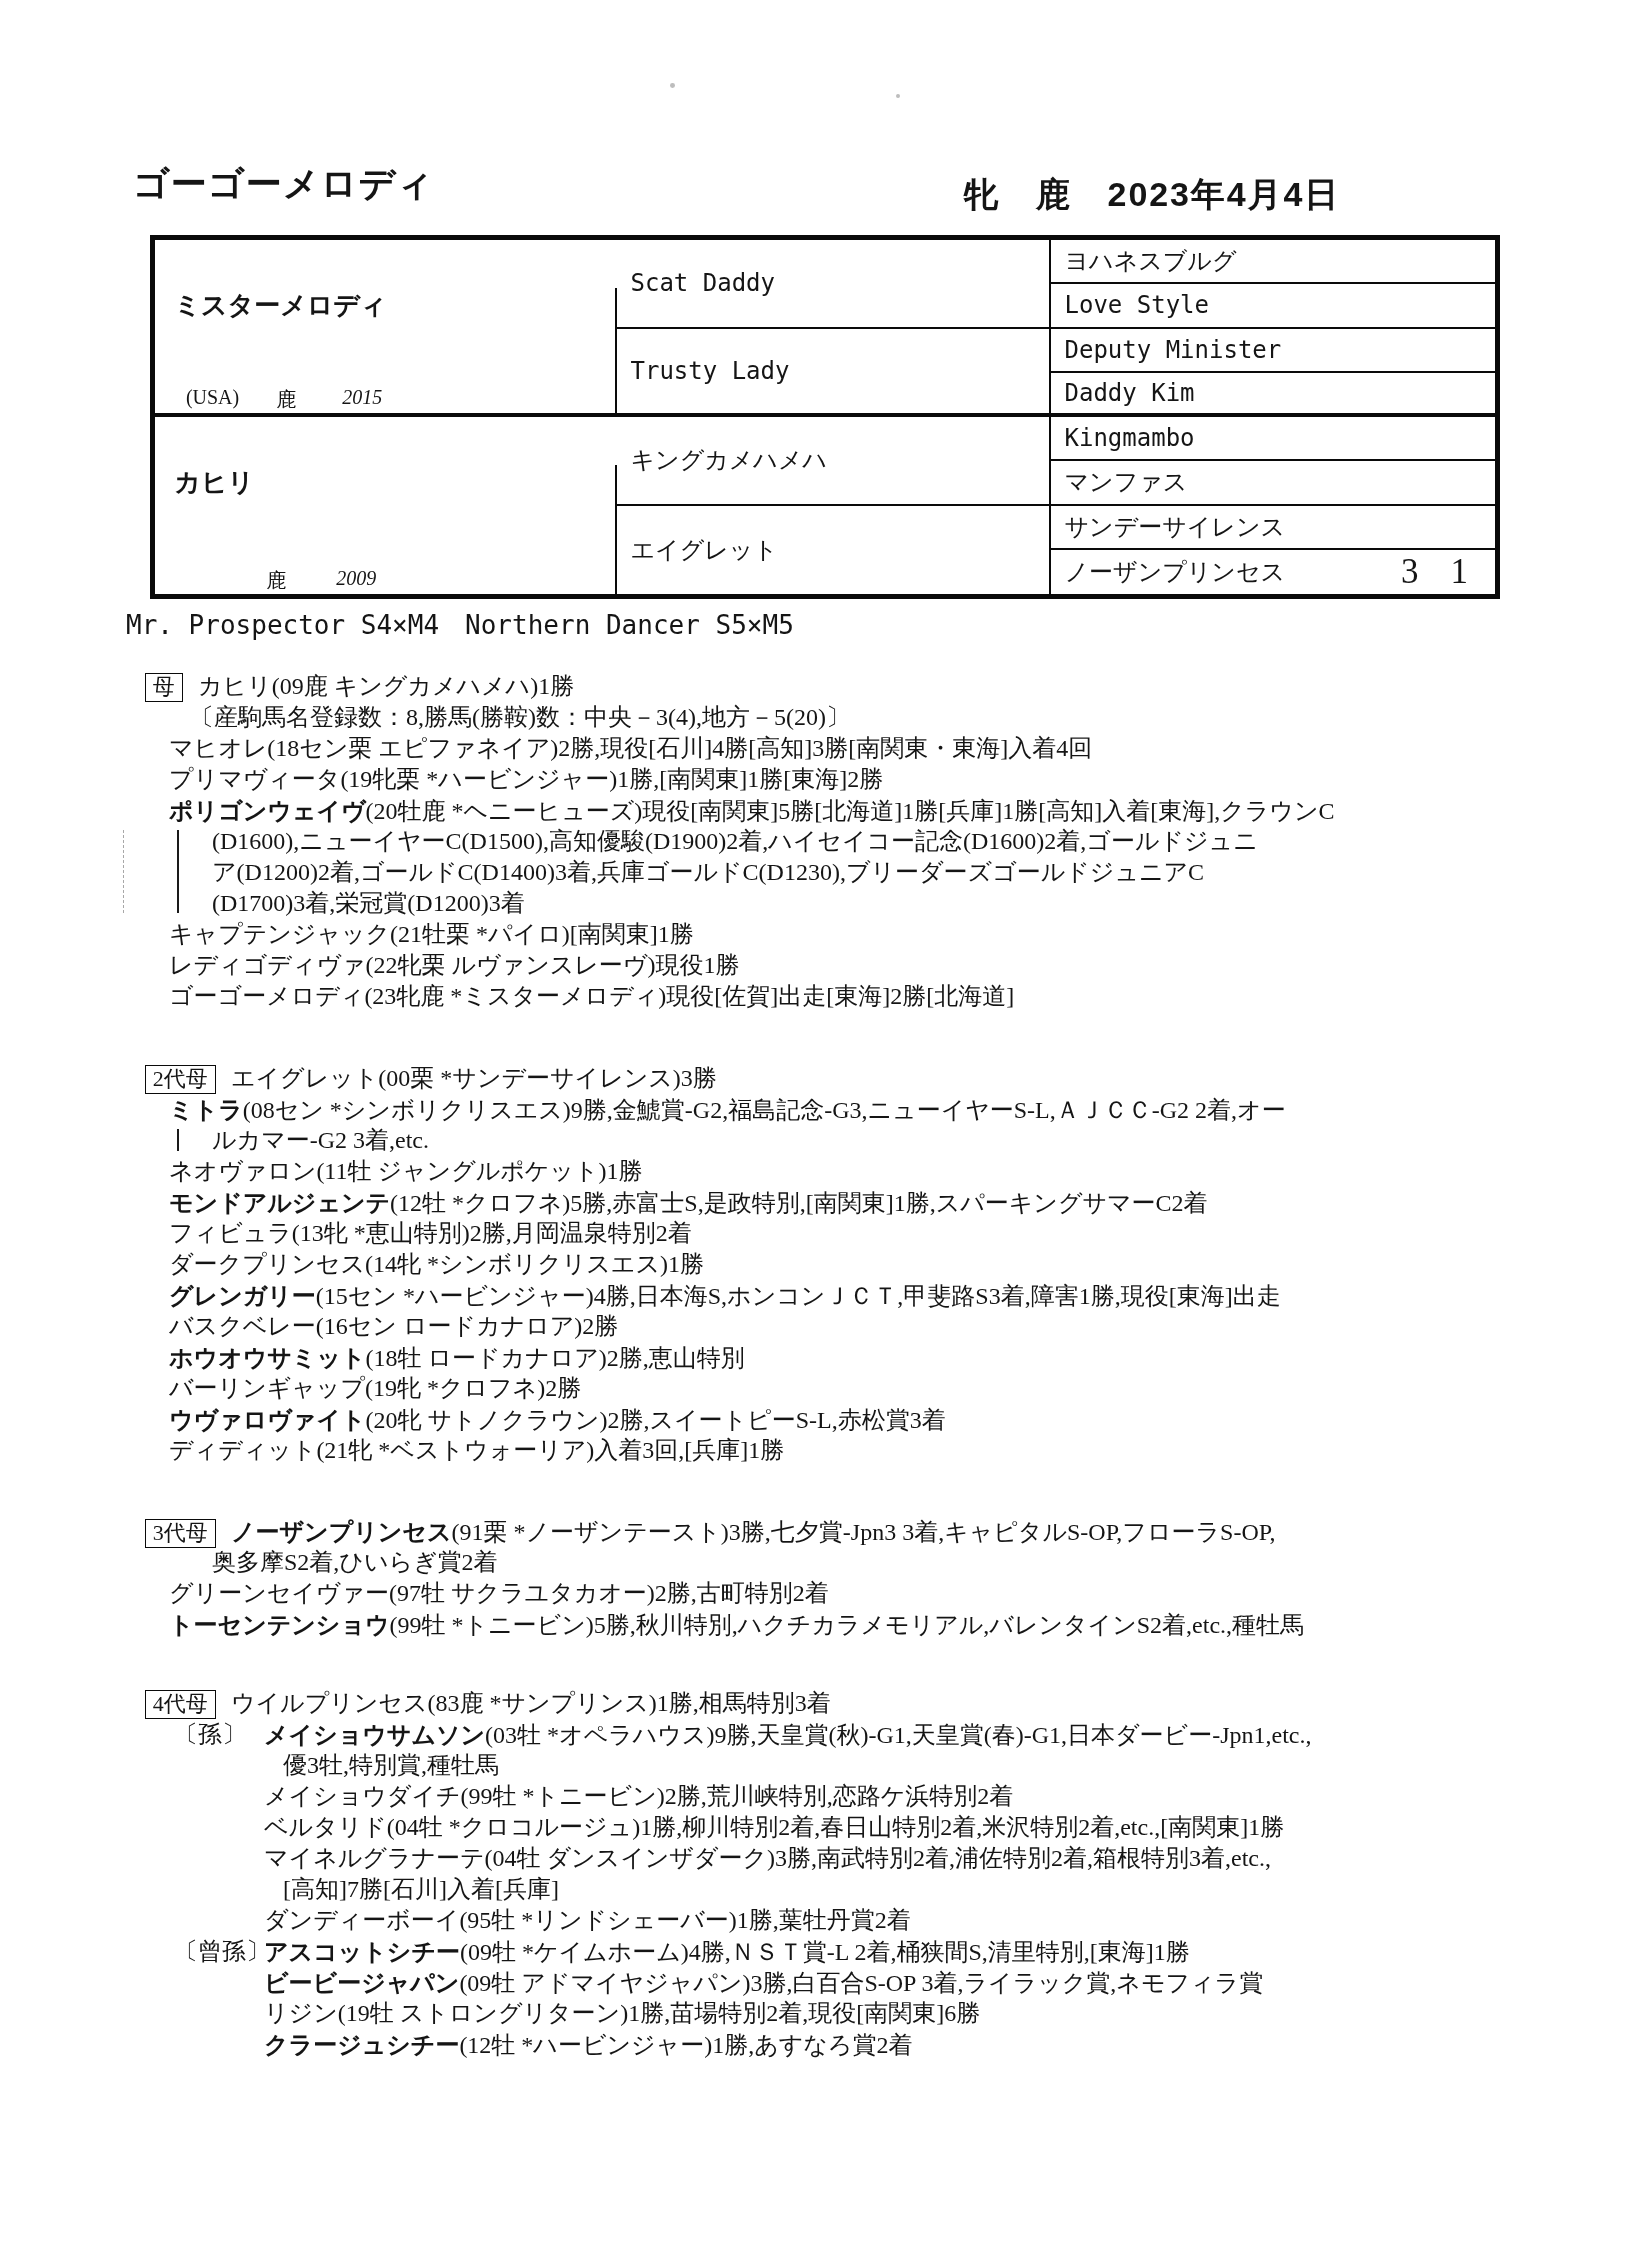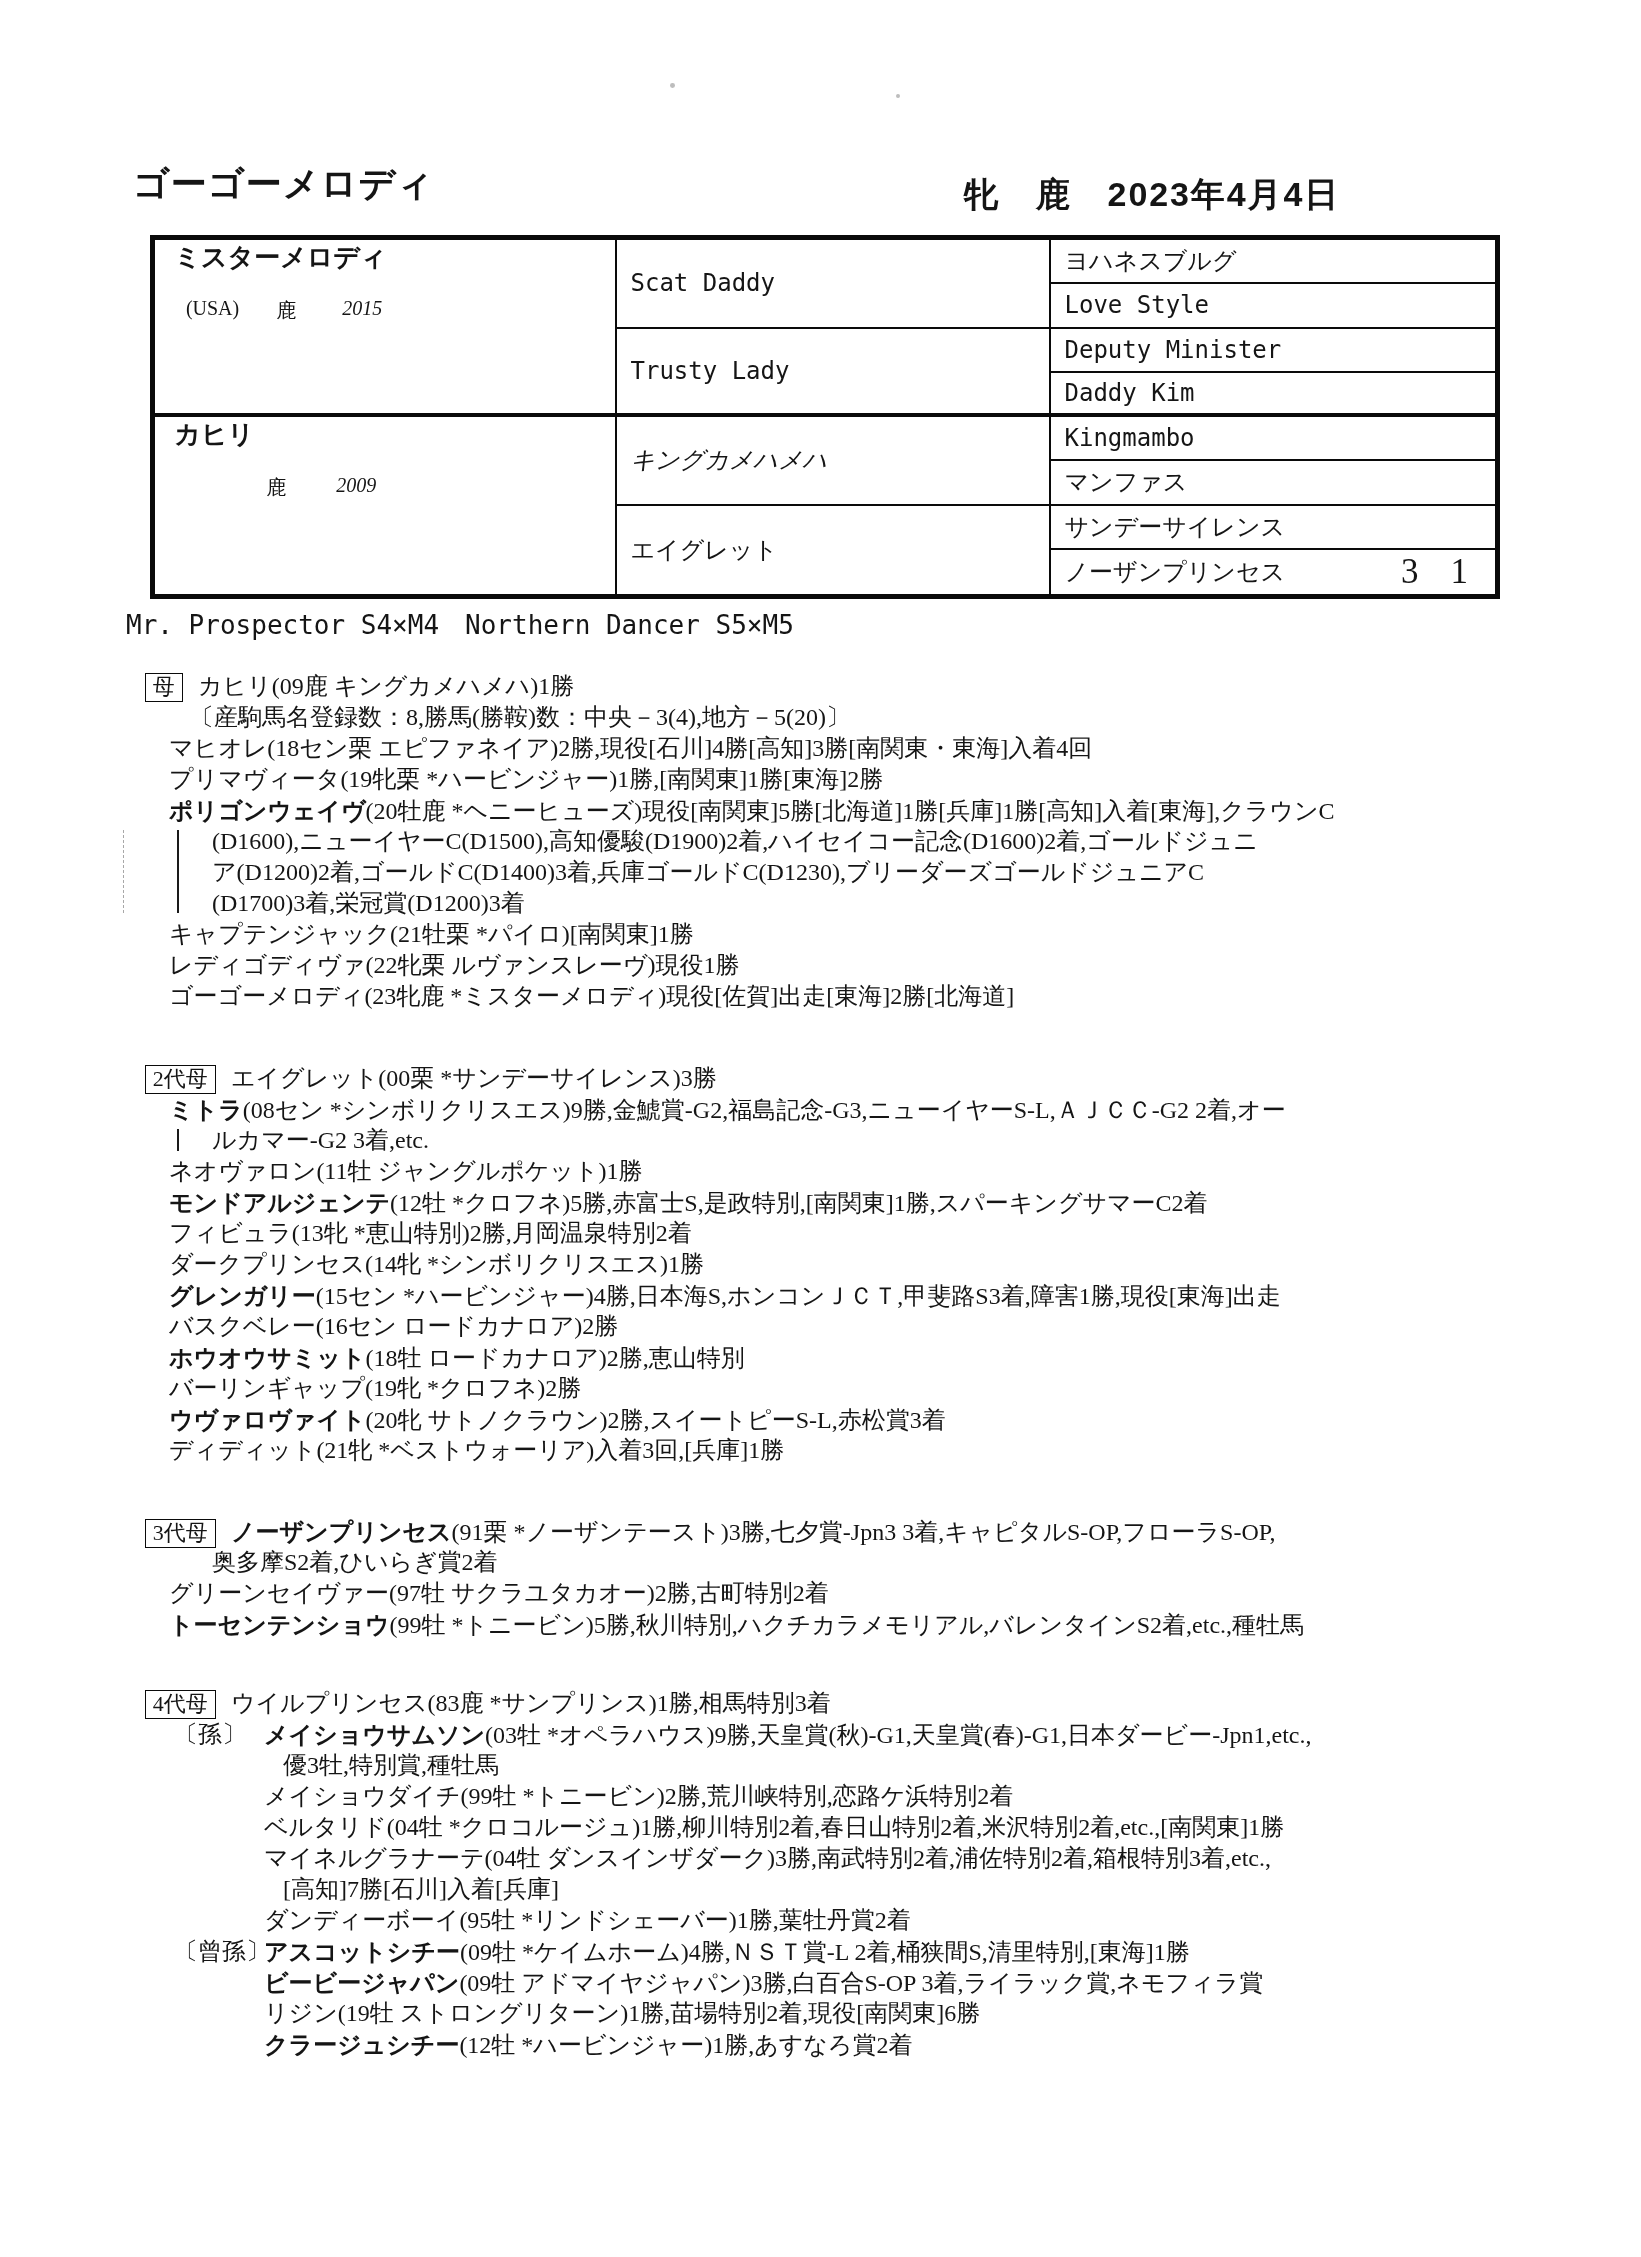--- a/index.html
+++ b/index.html
@@ -18,22 +18,22 @@
     left:150px;top:235px;width:1350px;height:364px;box-sizing:border-box;
     border:5.8px solid #0a0a0a;display:grid;
     grid-template-columns:462px 434px 1fr;grid-template-rows:repeat(8,1fr);
     font-size:24px;
   }
   .cell{box-sizing:border-box;display:flex;align-items:center;padding-left:13.5px;}
   .vline{border-right:2.9px solid #0a0a0a;}
   .hline{border-bottom:2.9px solid #0a0a0a;}
   .hmajor{border-bottom:4.8px solid #0a0a0a;}
   .mono{font-family:"DejaVu Sans Mono","Liberation Mono",monospace;}
-  .parent-cell{flex-direction:column;align-items:flex-start;justify-content:flex-start;
-    padding-left:19.3px;row-gap:22px;}
+  .parent-cell{flex-direction:column;align-items:flex-start;justify-content:space-between;
+    padding-left:19.3px;row-gap:22px;margin-top:48px;}
   .parent-name{font-family:"Liberation Sans","DejaVu Sans",sans-serif;font-weight:700;font-size:26px;}
   .parent-sub{display:flex;font-size:20px;}
   .g1{grid-column:1;}
   .g2{grid-column:2;}
   .g3{grid-column:3;}
   #num-stamp{margin-left:auto;margin-right:15.4px;font-size:35px;letter-spacing:11.6px;}
   
   #inbreed{left:126px;top:608px;font-family:"DejaVu Sans Mono","Liberation Mono",monospace;font-size:26px;}
   
   #body{left:0;top:662px;width:1641px;font-size:24px;line-height:31px;}
@@ -81,21 +81,21 @@
   <div class="cell parent-cell vline g1" style="grid-row:5/9;">
     <span class="parent-name">カヒリ</span>
     <span class="parent-sub" style="padding-left:92px;">
       <span>鹿</span>
       <span style="margin-left:50px;font-style:italic;">2009</span>
     </span>
   </div>
 
   <div class="cell vline hmajor g2 mono" style="grid-row:3/5;">Trusty Lady</div>
   <div class="cell vline hline g2 mono" style="grid-row:1/3;">Scat Daddy</div>
-  <div class="cell vline hline g2" style="grid-row:5/7;font-style:italic;">キングカメハメハ</div>
+  <div class="cell vline hline g2" style="grid-row:5/7;">キングカメハメハ</div>
   <div class="cell vline g2" style="grid-row:7/9;">エイグレット</div>
 
   <div class="cell hline g3" style="grid-row:1;">ヨハネスブルグ</div>
   <div class="cell hline g3 mono" style="grid-row:2;">Love Style</div>
   <div class="cell hline g3 mono" style="grid-row:3;">Deputy Minister</div>
   <div class="cell hmajor g3 mono" style="grid-row:4;">Daddy Kim</div>
   <div class="cell hline g3 mono" style="grid-row:5;">Kingmambo</div>
   <div class="cell hline g3" style="grid-row:6;">マンファス</div>
   <div class="cell hline g3" style="grid-row:7;">サンデーサイレンス</div>
   <div class="cell g3" style="grid-row:8;">

